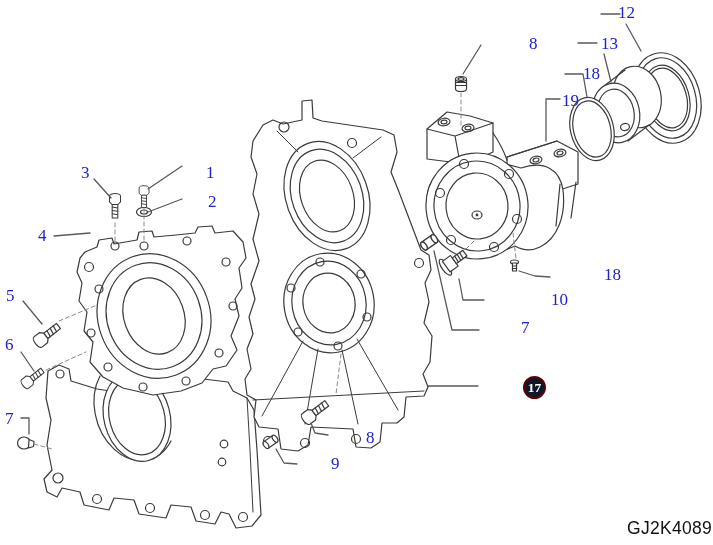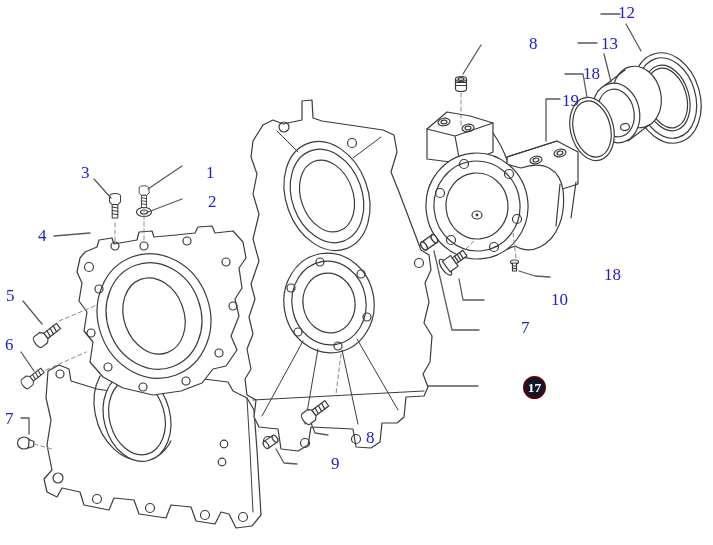--- a/index.html
+++ b/index.html
@@ -247,14 +247,15 @@
 <div class="co" style="left:551px;top:291px">10</div>
 <div class="co" style="left:521px;top:319px">7</div>
 <div class="co" style="left:618px;top:4px">12</div>
 <div class="co" style="left:601px;top:35px">13</div>
 <div class="co" style="left:583px;top:65px">18</div>
 <div class="co" style="left:562px;top:92px">19</div>
 <div class="co" style="left:529px;top:35px">8</div>
 <div class="co-badge" style="left:523px;top:376px">17</div>
 <div class="co" style="left:604px;top:266px">18</div>
 
+<div class="code">GJ2K4089</div>
 
 </div>
 
 </body></html>

